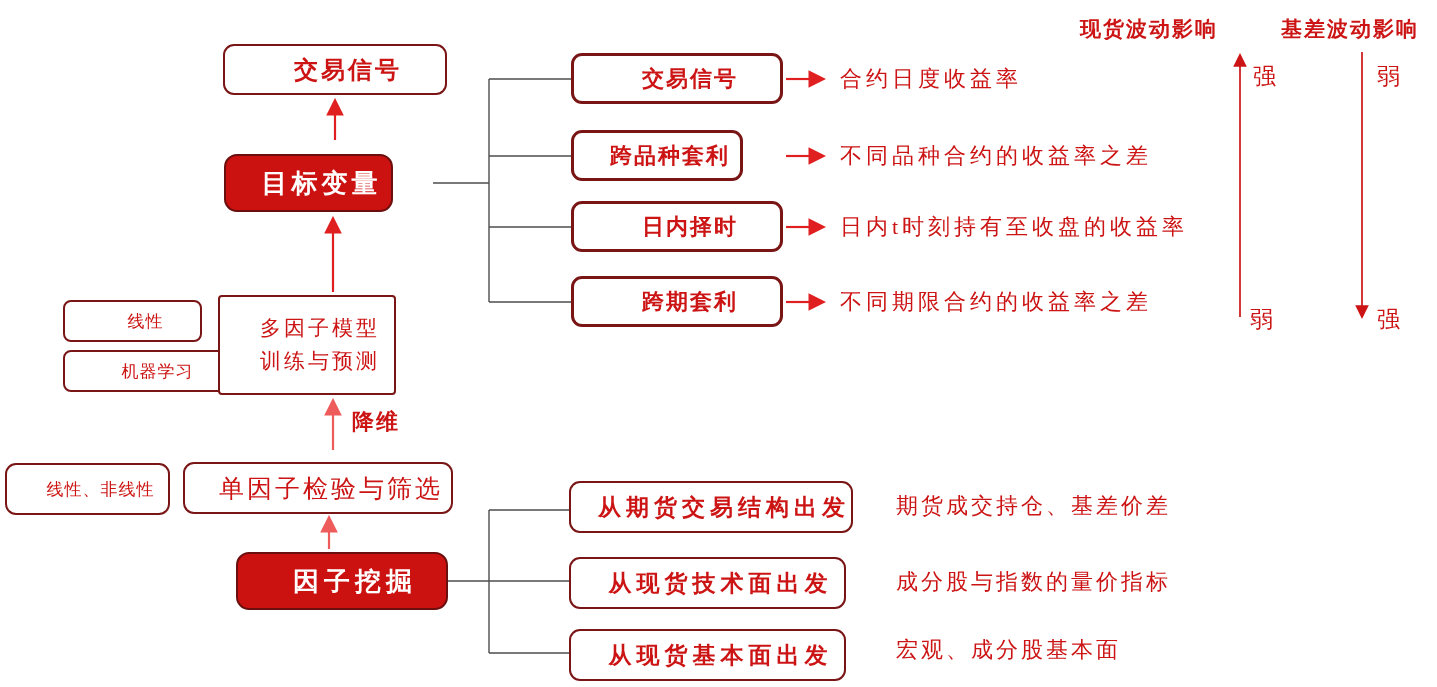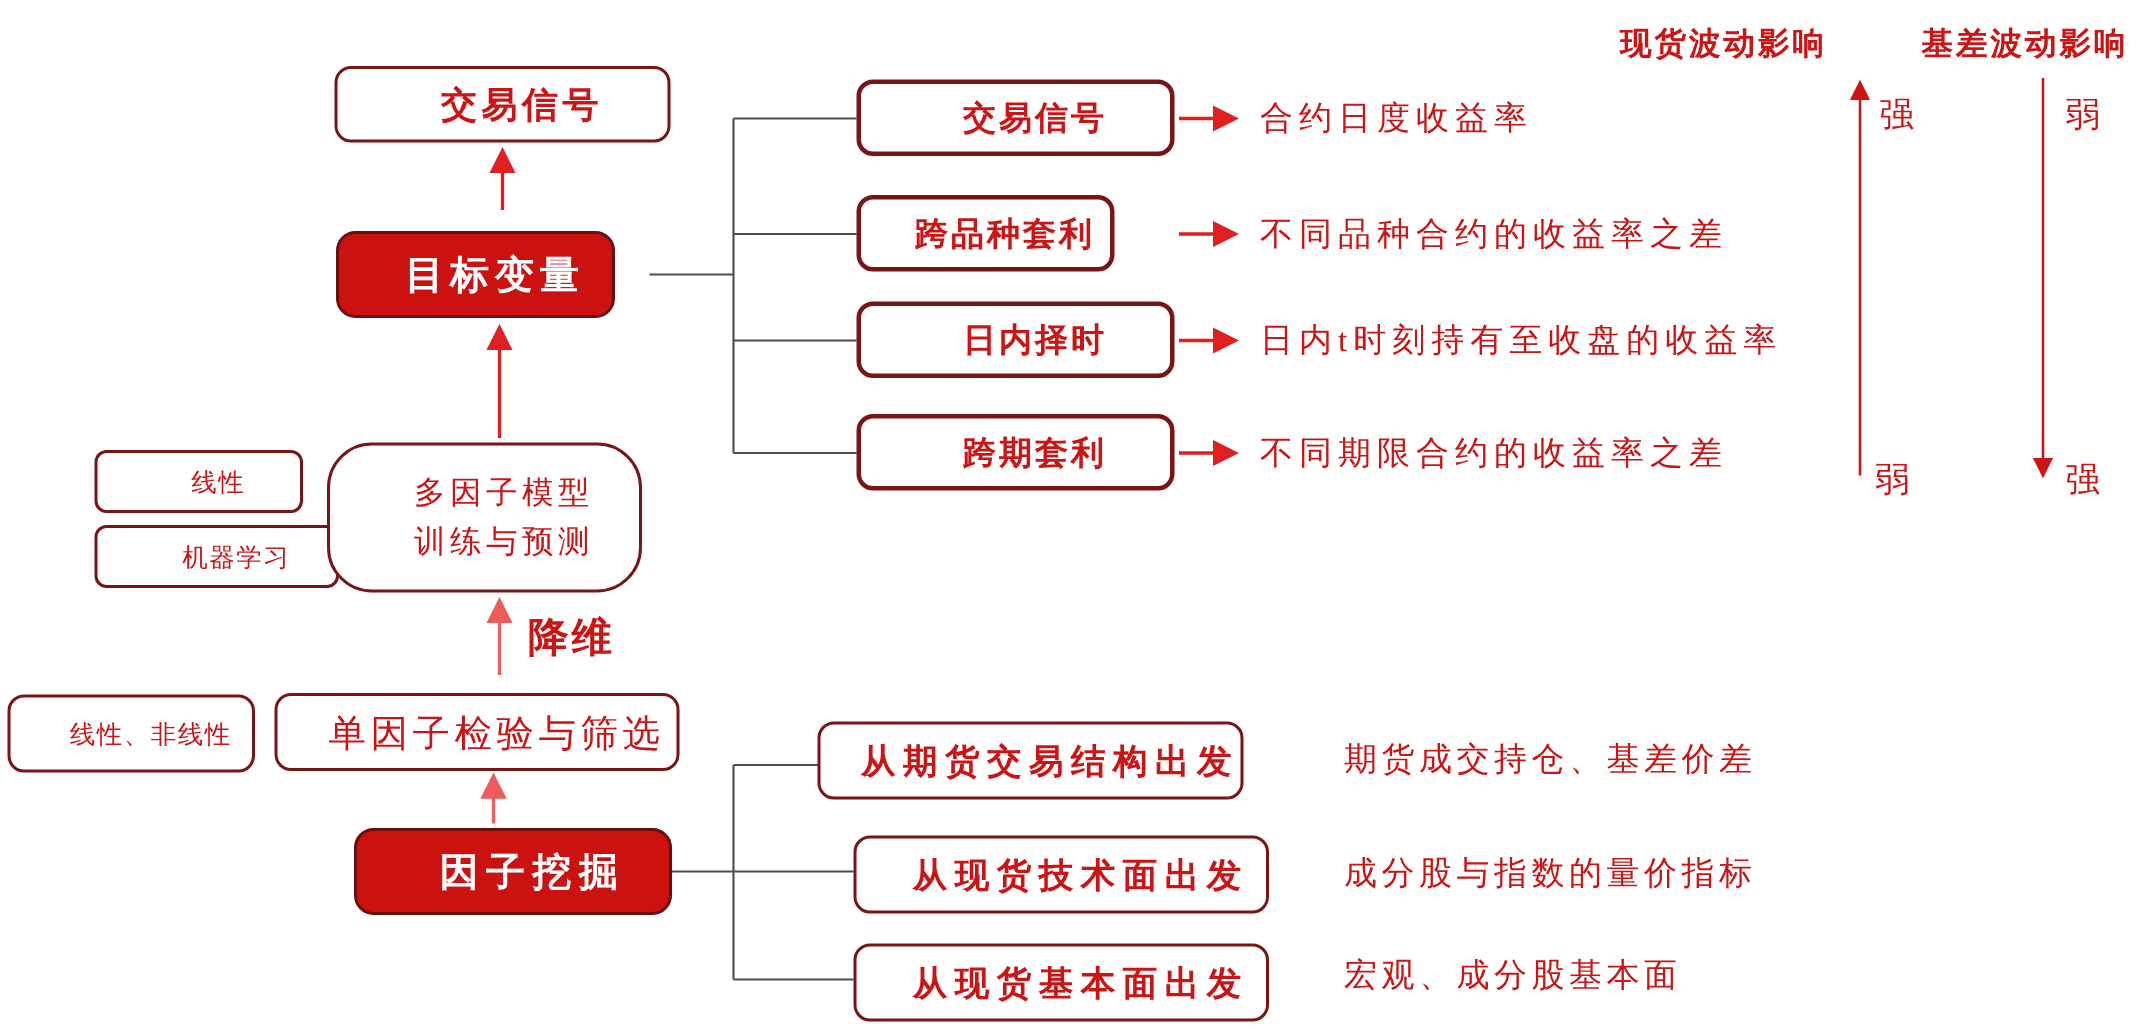--- a/index.html
+++ b/index.html
@@ -62,50 +62,50 @@
     <path class="rarrow" d="M333 292 V230" marker-end="url(#ah-red)"></path>
     <path class="rarrow-light" d="M333 450 V412" marker-end="url(#ah-light)"></path>
     <path class="rarrow-light" d="M329 549 V529" marker-end="url(#ah-light)"></path>
 
     <path class="scale-arrow" d="M1240 317 V64" marker-end="url(#ah-dark)"></path>
     <path class="scale-arrow" d="M1362 52 V308" marker-end="url(#ah-dark)"></path>
   </svg>
 
   <div class="box bold" style="left:223px;top:44px;width:224px;height:51px;font-size:24px;letter-spacing:3px;">交易信号</div>
 
-  <div class="box filled bold" style="left:224px;top:154px;width:186px;height:58px;font-size:26px;letter-spacing:4px;border-radius:13px;">目标变量</div>
+  <div class="box filled bold" style="left:224px;top:154px;width:169px;height:58px;font-size:26px;letter-spacing:4px;border-radius:13px;">目标变量</div>
 
   <div class="box thin" style="left:63px;top:300px;width:139px;height:42px;font-size:17px;letter-spacing:1px;border-radius:8px;">线性</div>
 
   <div class="box thin" style="left:63px;top:350px;width:163px;height:42px;font-size:17px;letter-spacing:1px;border-radius:8px;">机器学习</div>
 
-  <div class="box" style="left:218px;top:295px;width:210px;height:100px;font-size:21px;letter-spacing:3px;border-radius:30px;flex-direction:column;line-height:1.55;">
+  <div class="box" style="left:218px;top:295px;width:178px;height:100px;font-size:21px;letter-spacing:3px;border-radius:4px;flex-direction:column;line-height:1.55;">
     <span>多因子模型</span>
     <span>训练与预测</span>
   </div>
 
-  <div class="lbl bold" style="left:352px;top:409px;font-size:27px;letter-spacing:2px;">降维</div>
+  <div class="lbl bold" style="left:352px;top:409px;font-size:22px;letter-spacing:2px;">降维</div>
 
   <div class="box thin" style="left:5px;top:463px;width:165px;height:52px;font-size:17px;letter-spacing:1px;">线性、非线性</div>
 
   <div class="box" style="left:183px;top:462px;width:270px;height:52px;font-size:25px;letter-spacing:3px;">单因子检验与筛选</div>
 
   <div class="box filled bold" style="left:236px;top:552px;width:212px;height:58px;font-size:26px;letter-spacing:5px;border-radius:13px;">因子挖掘</div>
 
   <div class="box bold" style="left:571px;top:53px;width:212px;height:51px;font-size:22px;letter-spacing:2px;border-width:3px;">交易信号</div>
   <div class="box bold" style="left:571px;top:130px;width:172px;height:51px;font-size:22px;letter-spacing:2px;border-width:3px;">跨品种套利</div>
   <div class="box bold" style="left:571px;top:201px;width:212px;height:51px;font-size:22px;letter-spacing:2px;border-width:3px;">日内择时</div>
   <div class="box bold" style="left:571px;top:276px;width:212px;height:51px;font-size:22px;letter-spacing:2px;border-width:3px;">跨期套利</div>
 
   <div class="lbl" style="left:840px;top:66px;font-size:22px;letter-spacing:4px;">合约日度收益率</div>
   <div class="lbl" style="left:840px;top:143px;font-size:22px;letter-spacing:4px;">不同品种合约的收益率之差</div>
   <div class="lbl" style="left:840px;top:214px;font-size:22px;letter-spacing:4px;">日内t时刻持有至收盘的收益率</div>
   <div class="lbl" style="left:840px;top:289px;font-size:22px;letter-spacing:4px;">不同期限合约的收益率之差</div>
 
-  <div class="box bold" style="left:545px;top:481px;width:284px;height:52px;font-size:23px;letter-spacing:5px;">从期货交易结构出发</div>
+  <div class="box bold" style="left:569px;top:481px;width:284px;height:52px;font-size:23px;letter-spacing:5px;">从期货交易结构出发</div>
   <div class="box bold" style="left:569px;top:557px;width:277px;height:52px;font-size:23px;letter-spacing:5px;">从现货技术面出发</div>
   <div class="box bold" style="left:569px;top:629px;width:277px;height:52px;font-size:23px;letter-spacing:5px;">从现货基本面出发</div>
 
   <div class="lbl" style="left:896px;top:493px;font-size:22px;letter-spacing:3px;">期货成交持仓、基差价差</div>
   <div class="lbl" style="left:896px;top:569px;font-size:22px;letter-spacing:3px;">成分股与指数的量价指标</div>
   <div class="lbl" style="left:896px;top:637px;font-size:22px;letter-spacing:3px;">宏观、成分股基本面</div>
 
   <div class="lbl bold" style="left:1080px;top:17px;font-size:21px;letter-spacing:2px;">现货波动影响</div>
   <div class="lbl bold" style="left:1281px;top:17px;font-size:21px;letter-spacing:2px;">基差波动影响</div>
 

